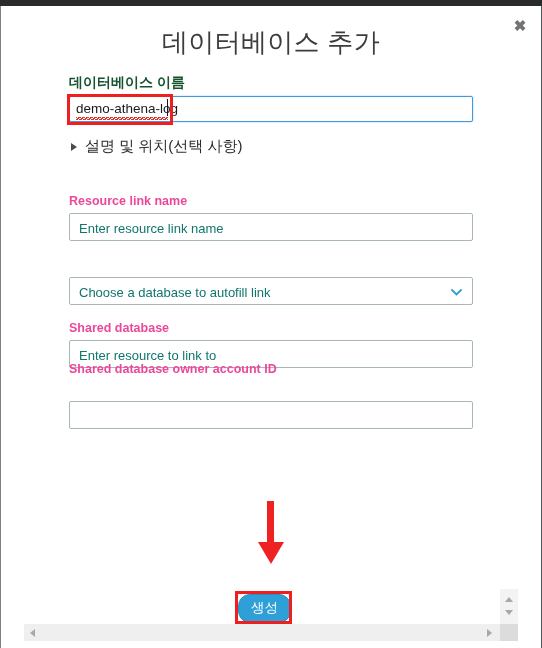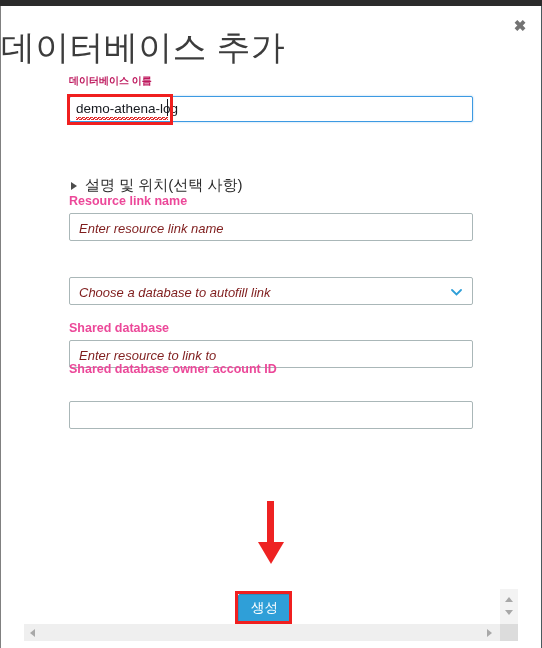--- a/index.html
+++ b/index.html
@@ -60,34 +60,35 @@
     color: #737373;
     cursor: pointer;
     user-select: none;
   }
 
   #dialog-title {
     position: absolute;
     top: 19px;
     left: 0;
     width: 540px;
-    font-size: 34px;
+    text-align: center;
+    font-size: 26px;
     color: #3c3c3c;
     font-weight: normal;
     letter-spacing: 0.3px;
   }
 
   
   #db-name-label {
     position: absolute;
     top: 68px;
     left: 68px;
-    font-size: 10px;
+    font-size: 14px;
     font-weight: bold;
-    color: #be185d;
+    color: #14532d;
   }
   #db-name-input {
     position: absolute;
     top: 90px;
     left: 68px;
     width: 404px;
     height: 26px;
     box-sizing: border-box;
     border: 1px solid #3d9ae2;
     border-radius: 2px;
@@ -136,21 +137,20 @@
 
   
   #collapsible-row {
     position: absolute;
     top: 131px;
     left: 70px;
     display: flex;
     align-items: center;
     gap: 8px;
     cursor: pointer;
-    margin-top: 39px;
   }
   #collapse-triangle {
     width: 0; height: 0;
     border-left: 6px solid #4c4c4c;
     border-top: 4.5px solid transparent;
     border-bottom: 4.5px solid transparent;
   }
   #collapsible-label {
     font-size: 15px;
     color: #2b2b2b;
@@ -171,22 +171,21 @@
     height: 28px;
     box-sizing: border-box;
     border: 1px solid #aab7b8;
     border-radius: 2px;
     background: #ffffff;
   }
   .field-placeholder {
     position: absolute;
     left: 78px;
     font-size: 13px;
-    font-style: italic;
-    color: #7f1d1d;
+    color: #0f766e;
     white-space: nowrap;
   }
   #select-chevron {
     position: absolute;
     right: 12px;
     top: 11px;
     width: 9px;
     height: 5px;
   }
   #select-chevron svg { display: block; }
@@ -202,21 +201,21 @@
 
   
   #create-button {
     position: absolute;
     left: 237px;
     top: 588px;
     width: 51px;
     height: 27px;
     background: #2f9fd8;
     border: 1px solid #2b8cbf;
-    border-radius: 2px;
+    border-radius: 12px;
     color: #ffffff;
     font-size: 13.5px;
     text-align: center;
     line-height: 25px;
     cursor: pointer;
     user-select: none;
   }
   #create-button-highlight {
     position: absolute;
     left: 234px;

